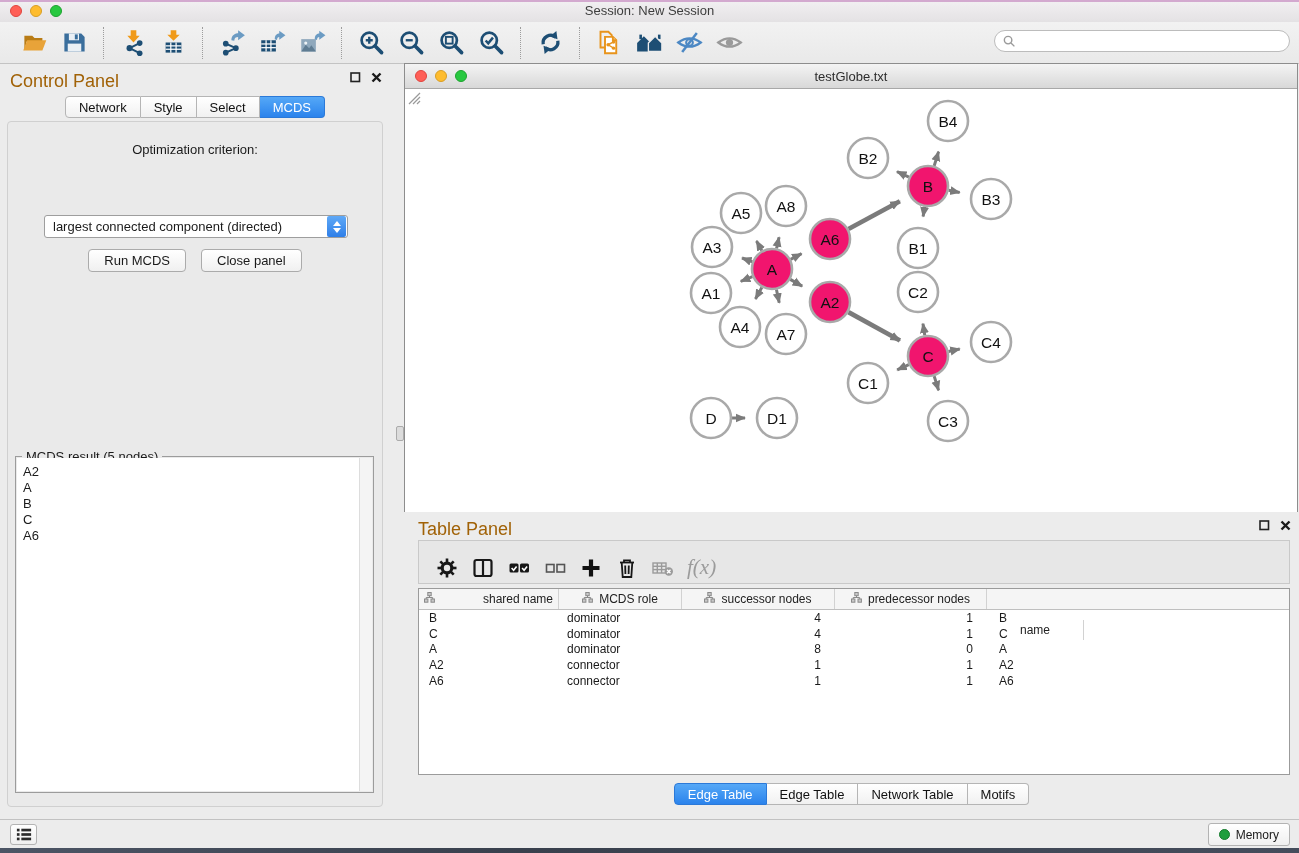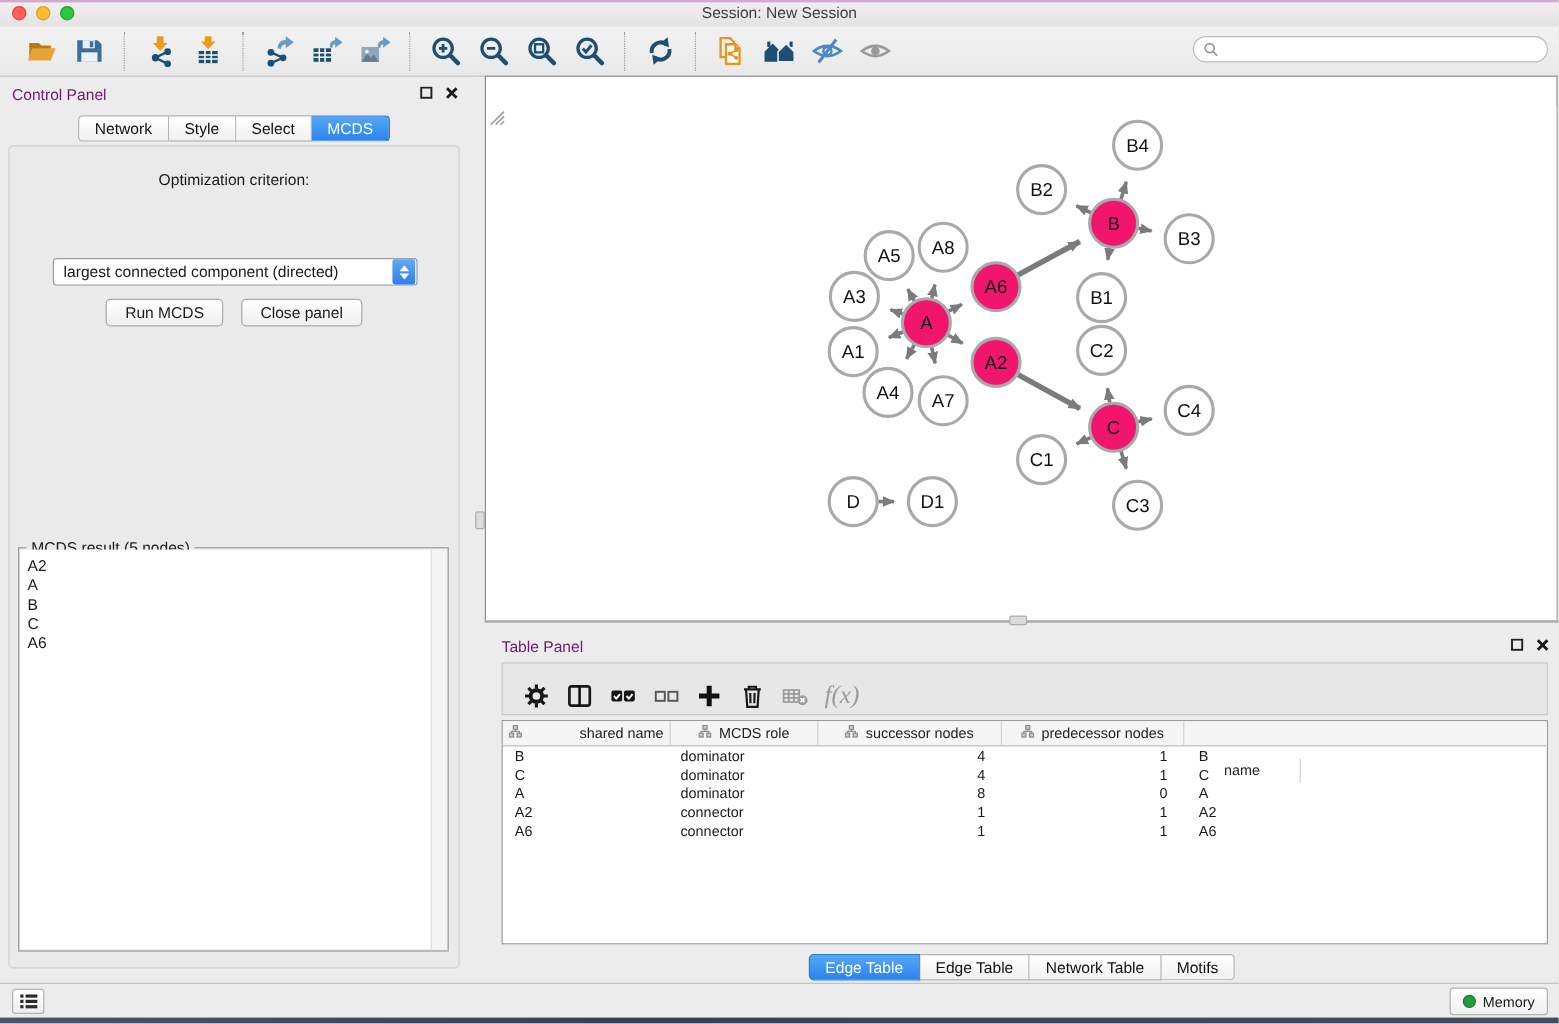--- a/index.html
+++ b/index.html
@@ -24,21 +24,21 @@
   .tb-btn { width:34px; height:34px; display:flex; align-items:center; justify-content:center; margin:0 3px; }
   .tb-btn svg { width:27px; height:27px; }
   .tb-sep { width:1px; height:32px; border-left:1px dotted #9c9c9c; margin:0 9px; }
   .search-box { position:absolute; right:9px; top:8px; width:296px; height:22px; background:#fff;
     border:1px solid #bcbcbc; border-radius:12px; display:flex; align-items:center; padding-left:7px; }
   .search-box input { border:none; outline:none; flex:1; height:18px; font-size:12px; background:transparent; }
 
   
   .cpanel { position:absolute; left:0; top:64px; width:390px; height:755px; background:#ececec; }
   .panel-header { position:relative; height:28px; }
-  .panel-title { position:absolute; left:10px; top:7px; font-size:13px; color:#701a75; }
+  .panel-title { position:absolute; left:10px; top:7px; font-size:18px; color:#a16207; }
   .hdr-btns { position:absolute; right:8px; top:7px; display:flex; gap:9px; align-items:center; }
   .hdr-btn { width:12px; height:12px; display:flex; align-items:center; justify-content:center; }
 
   .tab-row { display:flex; justify-content:center; margin-top:4px; }
   .tab { height:22px; padding:0 13px; background:linear-gradient(#ffffff,#f1f1f1); border:1px solid #b5b5b5;
     border-left:none; font-size:13px; display:flex; align-items:center; color:#111; }
   .tab:first-child { border-left:1px solid #b5b5b5; border-radius:4px 0 0 4px; }
   .tab:last-child { border-radius:0 4px 4px 0; }
   .tab.active { background:linear-gradient(#55a8f7,#2b83ec); color:#fff; border-color:#2b79d8; }
 
@@ -70,21 +70,21 @@
   .net-title { position:absolute; left:0; right:0; top:5px; text-align:center; font-size:13px; color:#2d2d2d; }
   .net-canvas { position:absolute; left:0; top:25px; right:0; bottom:0; background:#fff; }
   .net-canvas svg { position:absolute; left:0; top:0; }
   .resize-grip { position:absolute; right:2px; bottom:2px; }
 
   .grip-v { position:absolute; left:396px; top:426px; width:8px; height:15px; background:#dcdcdc; border:1px solid #ababab; border-radius:2px; }
   .divider-h { position:absolute; left:404px; top:517px; width:895px; height:2px; background:#aeaeae; }
   .grip-h { position:absolute; left:841px; top:513px; width:15px; height:8px; background:#dcdcdc; border:1px solid #ababab; border-radius:2px; }
 
   
-  .tpanel { position:absolute; left:404px; top:524px; width:895px; height:299px; background:#ececec; }
+  .tpanel { position:absolute; left:404px; top:512px; width:895px; height:299px; background:#ececec; }
   .tpanel .panel-title { left:14px; }
   .tp-toolbar { position:absolute; left:14px; top:28px; right:9px; height:44px; background:#e7e7e7;
     border:1px solid #c9c9c9; display:flex; align-items:center; padding-left:10px; }
   .tp-btn { width:36px; height:36px; display:flex; align-items:flex-end; justify-content:center; }
   .tp-btn svg { width:24px; height:24px; }
   .fx { font-family:"Liberation Serif", serif; font-style:italic; font-size:21px; color:#9b9b9b; margin-left:6px; }
 
   .tbl-wrap { position:absolute; left:14px; top:76px; right:9px; height:187px; background:#fff; border:1px solid #9b9b9b; overflow:hidden; }
   .tbl-header { display:flex; height:21px; background:#f5f5f5; border-bottom:1px solid #bfbfbf; }
   .th-cell { display:flex; align-items:center; justify-content:center; gap:6px; font-size:12px; color:#222;
@@ -319,20 +319,28 @@
           <div class="item">B</div>
           <div class="item">C</div>
           <div class="item">A6</div>
         </div>
       <div class="result-scroll"></div>
     </div>
   </div>
 </div>
 
 <div class="net-window">
+  <div class="net-titlebar">
+    <div class="traffic">
+      <div class="dot red"></div>
+      <div class="dot yellow"></div>
+      <div class="dot green"></div>
+    </div>
+    <div class="net-title">testGlobe.txt</div>
+  </div>
   <div class="net-canvas">
     <svg id="graph-svg" width="892" height="428" viewBox="0 0 892 428">
       <defs>
         <marker id="arrow" markerUnits="userSpaceOnUse" markerWidth="12" markerHeight="11" refX="9.5" refY="5" orient="auto">
           <polygon points="0,0.5 10.5,5 0,9.5" fill="#7B7B7B"></polygon>
         </marker>
       </defs>
     <line x1="356.8293664566471" y1="161.62724263136246" x2="351.49810825653776" y2="151.99658265697147" stroke="#7B7B7B" stroke-width="3" marker-end="url(#arrow)"></line>
         <line x1="371.5555396141918" y1="159.500071736137" x2="374.058225349803" y2="148.23798592588648" stroke="#7B7B7B" stroke-width="3" marker-end="url(#arrow)"></line>
         <line x1="347.28359736638123" y1="172.7706523676731" x2="337.04404210837146" y2="169.01614877306955" stroke="#7B7B7B" stroke-width="3" marker-end="url(#arrow)"></line>

